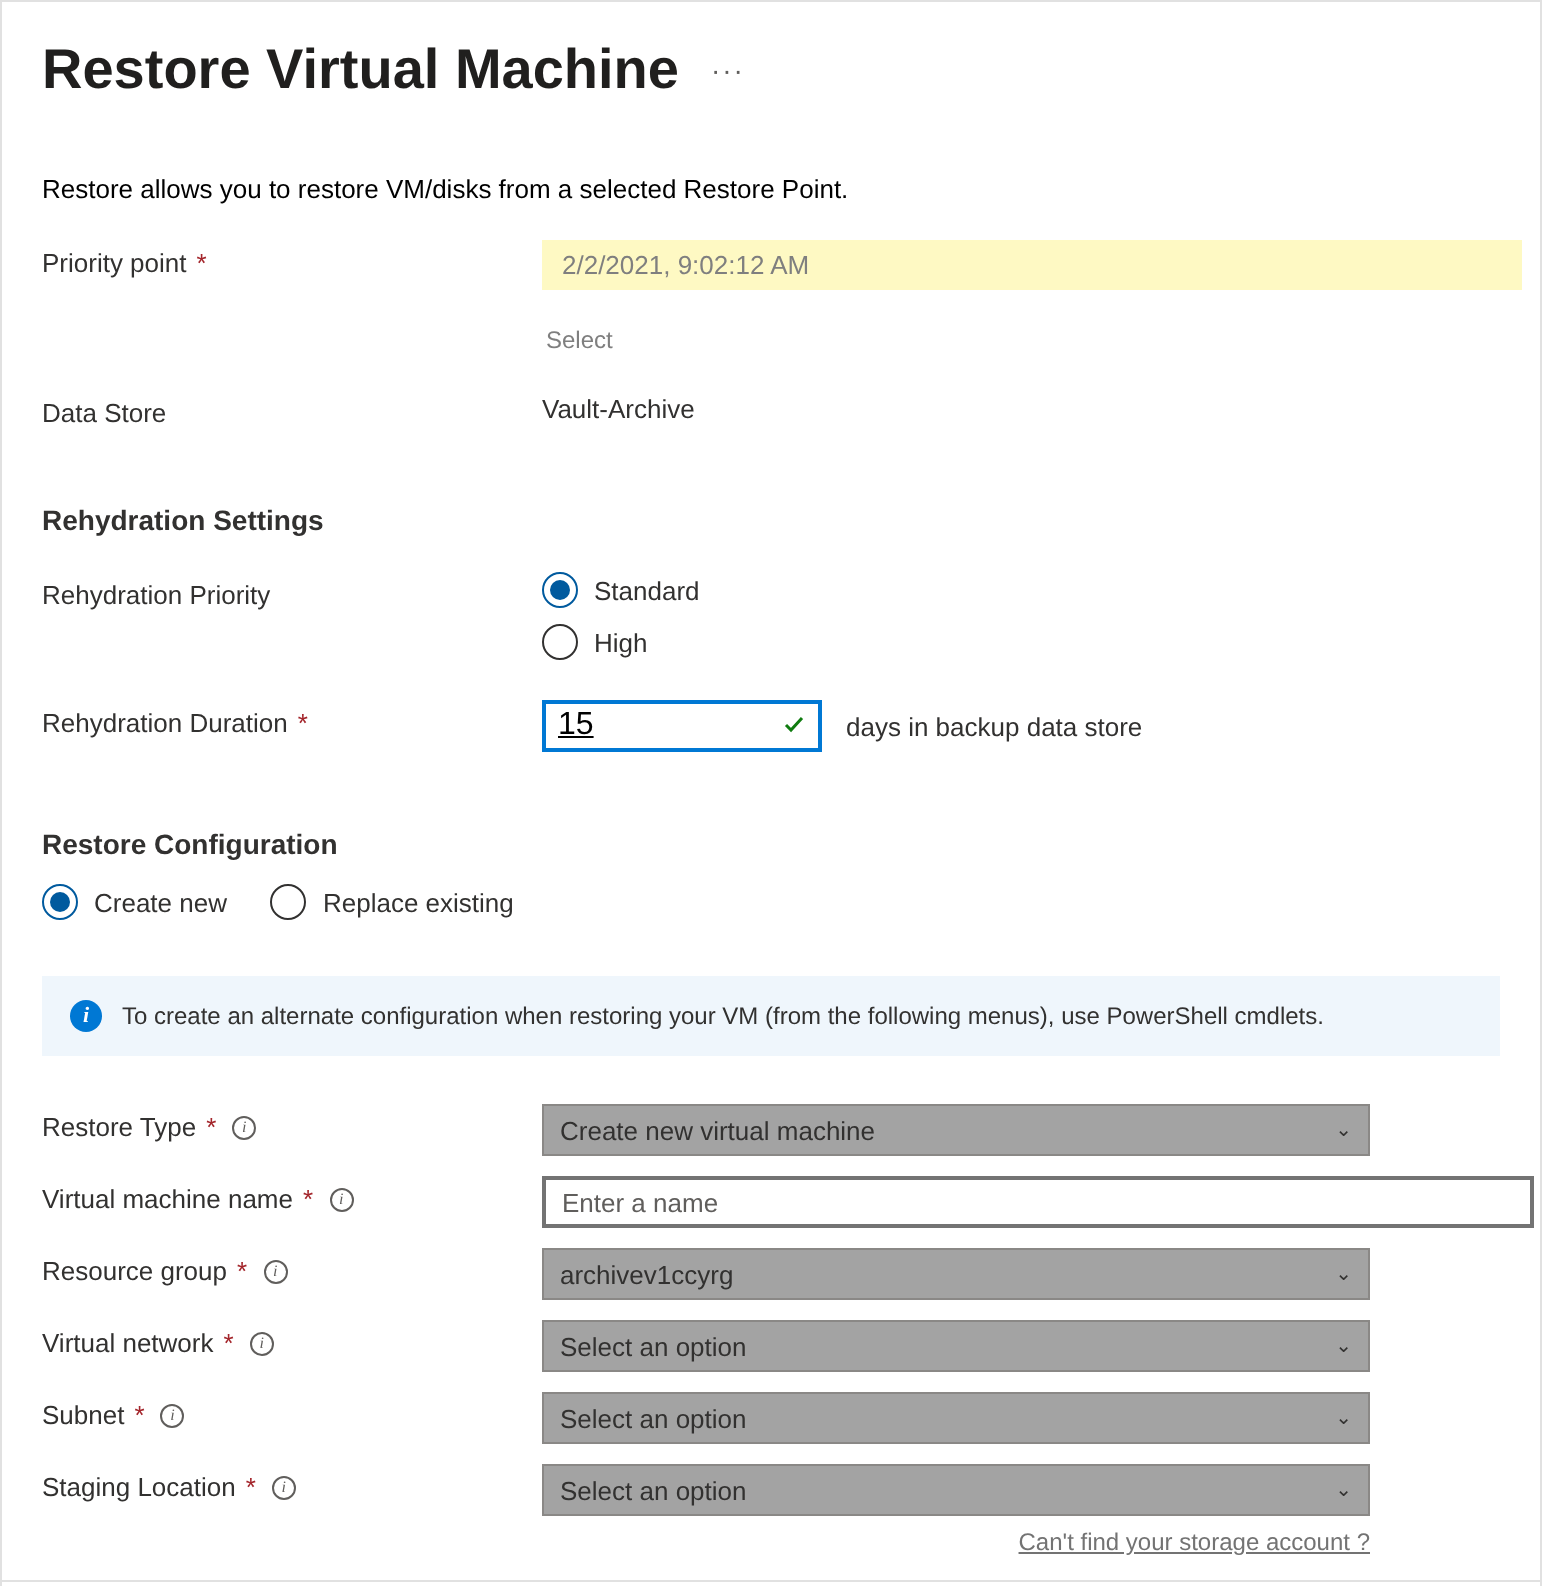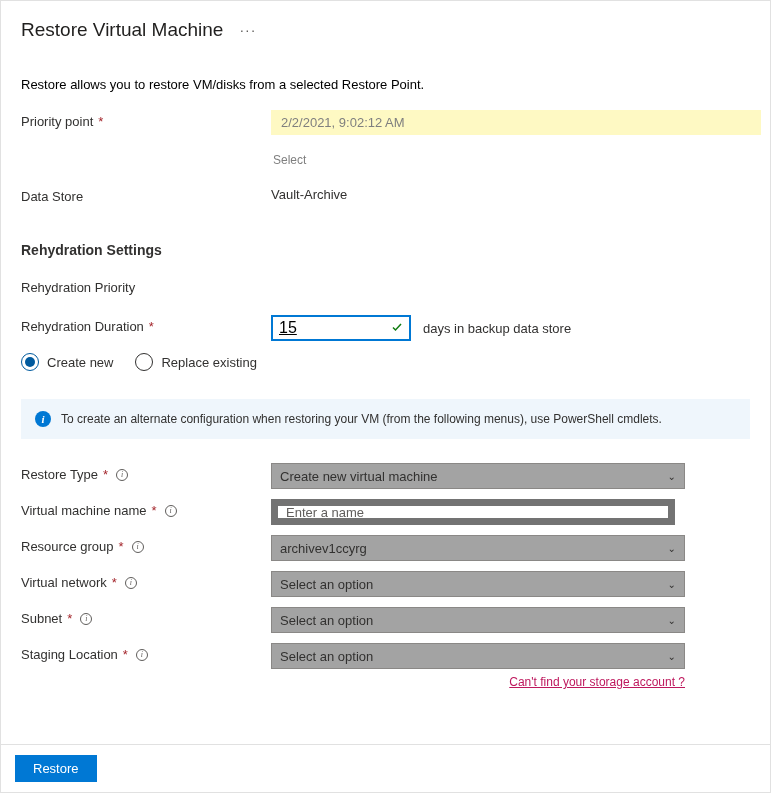--- a/index.html
+++ b/index.html
@@ -16,22 +16,22 @@
     border: 1px solid #e1e1e1;
     position: relative;
     padding: 18px 20px 60px 20px;
   }
   .header {
     display: flex;
     align-items: center;
     gap: 16px;
   }
   .title {
-    font-size: 19px;
-    font-weight: 400;
+    font-size: 28px;
+    font-weight: 700;
     color: #201f1e;
   }
   .more-dots {
     font-size: 14px;
     color: #605e5c;
     letter-spacing: 1px;
   }
   .description {
     margin-top: 36px;
     color: #000000;
@@ -185,37 +185,37 @@
     justify-content: space-between;
     padding: 0 8px;
     cursor: pointer;
     background: #a3a3a3;
   }
   .select-box .chevron {
     font-size: 10px;
     color: #323130;
   }
   .text-input {
-    border: 7px solid #737373;
+    border: 2px solid #737373;
     height: 26px;
-    width: 404px;
+    width: 496px;
     padding: 0 8px;
     font-family: inherit;
     font-size: 13px;
     outline: none;
   }
   .text-input::placeholder { color: #605e5c; }
   .storage-link {
     color: #0078d4;
     font-size: 12px;
     text-align: right;
     margin-top: 6px;
     width: 414px;
   }
-  .storage-link a { color: #be185d; text-decoration: underline; cursor: pointer; }
+  .storage-link a { color: #737373; text-decoration: underline; cursor: pointer; }
   .footer {
     position: absolute;
     left: 0; right: 0; bottom: 0;
     border-top: 1px solid #e1e1e1;
     padding: 10px 14px;
     background: #fff;
   }
   .primary-btn {
     background: #0078d4;
     color: #fff;
@@ -256,20 +256,32 @@
     <div class="form-control-col">
       <div class="value-text">Vault-Archive</div>
     </div>
   </div>
 
   <div class="section-title">Rehydration Settings</div>
 
   <div class="form-row">
     <div class="form-label-col">
       <span>Rehydration Priority</span>
+    </div>
+    <div class="form-control-col">
+      <div class="radio-group-vert">
+        <div class="radio">
+          <div class="radio-circle selected"></div>
+          <span>Standard</span>
+        </div>
+        <div class="radio">
+          <div class="radio-circle"></div>
+          <span>High</span>
+        </div>
+      </div>
     </div>
   </div>
 
   <div class="form-row" style="margin-top:20px">
     <div class="form-label-col">
       <span>Rehydration Duration</span>
         <span class="req">*</span>
     </div>
     <div class="form-control-col">
       <div class="duration-row">
@@ -279,20 +291,21 @@
             <svg width="12" height="12" viewBox="0 0 12 12">
                 <path d="M2 6.5 L4.5 9 L10 3" stroke="#107c10" stroke-width="1.5" fill="none"></path>
               </svg>
           </span>
         </div>
         <span class="hint-text">days in backup data store</span>
       </div>
     </div>
   </div>
 
+  <div class="section-title">Restore Configuration</div>
 
   <div class="radio-group-horiz">
     <div class="radio">
       <div class="radio-circle selected"></div>
       <span>Create new</span>
     </div>
     <div class="radio">
       <div class="radio-circle"></div>
       <span>Replace existing</span>
     </div>

